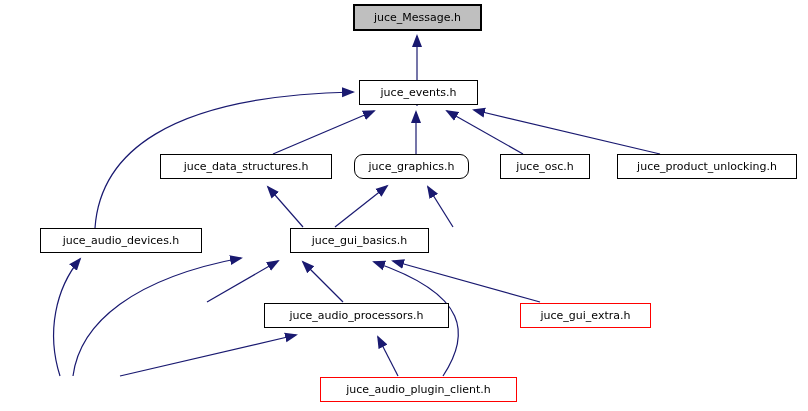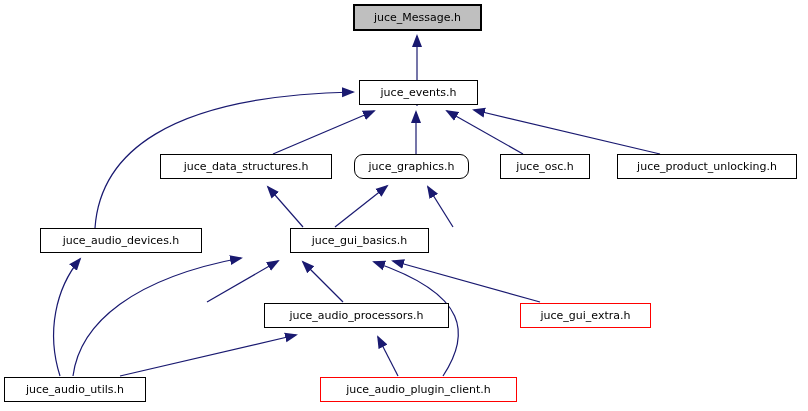--- a/index.html
+++ b/index.html
@@ -77,17 +77,16 @@
   <div class="node" style="left:40px;top:228px;width:160px;">juce_audio_devices.h</div>
 
   <div class="node" style="left:246px;top:228px;width:137px;margin-left:44px;">juce_gui_basics.h</div>
 
 
 
   <div class="node" style="left:264px;top:303px;width:183px;">juce_audio_processors.h</div>
 
   <div class="node truncated" style="left:520px;top:303px;width:129px;">juce_gui_extra.h</div>
 
-  <div class="node" style="left:4px;top:377px;width:140px;">juce_audio_utils.h</div>
 
   <div class="node truncated" style="left:320px;top:377px;width:195px;">juce_audio_plugin_client.h</div>
 
 </div>
 
 </body></html>

